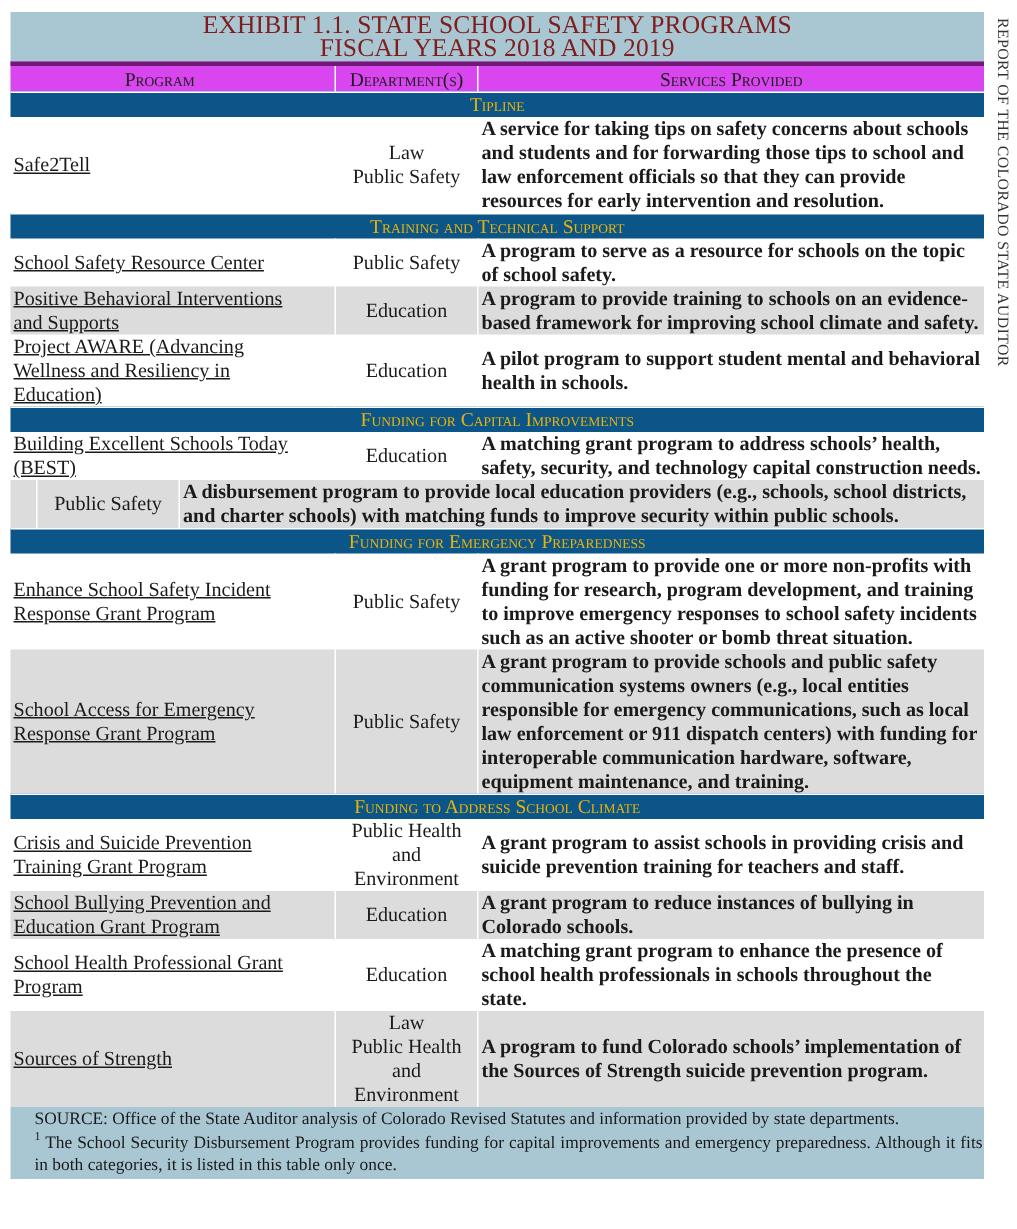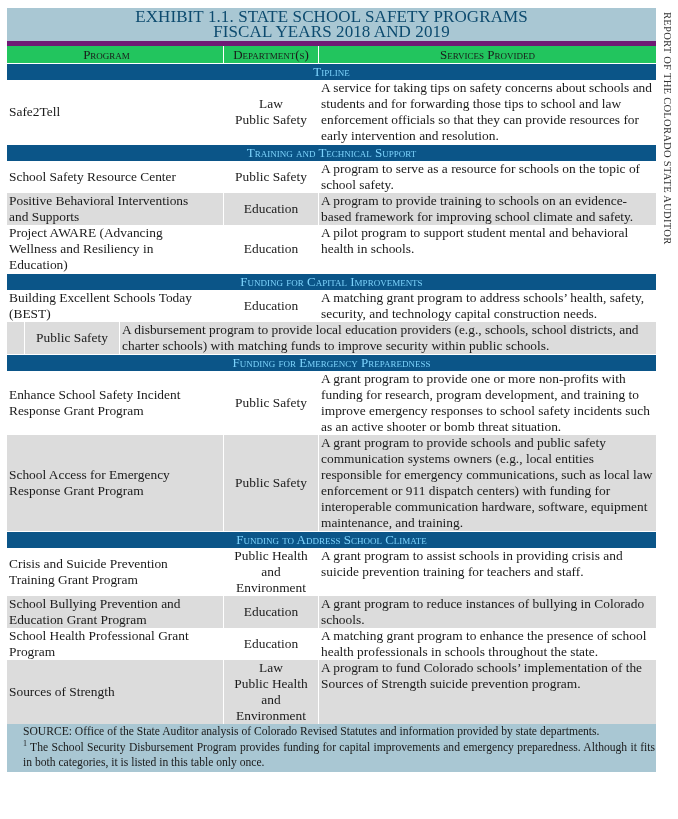--- a/index.html
+++ b/index.html
@@ -1,33 +1,33 @@
 <!DOCTYPE html>
 <html><head>
 <meta charset="utf-8">
 <style>
   html, body { margin: 0; padding: 0; background: #ffffff; }
   body { width: 678px; height: 819px; position: relative; overflow: hidden;
          font-family: "Liberation Serif", "DejaVu Serif", serif; color: #1a1a1a; }
   .exhibit { position: absolute; left: 7px; top: 8px; width: 649px; }
   .title-block { background: #a9c7d3; text-align: center; font-size: 17px; line-height: 15px;
-                 padding: 1px 0 2px; color: #0c4a6e; letter-spacing: 0.1px; }
-  .col-header { display: flex; background: #22c55e; border-top: 5px solid #701a75; height: 17px;
+                 padding: 1px 0 2px; color: #7f1d1d; letter-spacing: 0.1px; }
+  .col-header { display: flex; background: #d946ef; border-top: 3px solid #701a75; height: 17px;
                 font-size: 13px; line-height: 17px; font-variant: small-caps; }
   .col-header > div { text-align: center; }
   .c1 { width: 199px; flex: none; box-sizing: border-box; }
   .c2 { width: 95px; flex: none; box-sizing: border-box; border-left: 1px solid #ffffff; margin-left: 17px; }
   .c3 { flex: 1; box-sizing: border-box; border-left: 1px solid #ffffff; }
-  .section { background: #0b5588; color: #7dd3fc; text-align: center; font-size: 13px;
+  .section { background: #0b5588; color: #eab308; text-align: center; font-size: 13px;
              line-height: 16px; height: 16px; font-variant: small-caps; border-top: 1px solid #ffffff; }
   .row { display: flex; align-items: stretch; font-size: 13.4px; line-height: 16px; }
   .row.alt { background: #dcdcdc; }
-  .row .c1 { display: flex; align-items: center; padding-left: 2px; }
+  .row .c1 { display: flex; align-items: center; padding-left: 2px; text-decoration: underline; }
   .row .c2 { display: flex; align-items: center; justify-content: center; text-align: center; }
-  .row .c3 { display: flex; align-items: flex-start; padding-left: 2px; padding-right: 2px; }
+  .row .c3 { display: flex; align-items: center; padding-left: 2px; padding-right: 2px; font-weight: bold; }
   .row .c2 span { display: block; font-family: Liberation Serif, serif; }
   .footer { background: #a9c7d3; font-size: 11.6px; line-height: 15.5px; padding: 0 1px 1px 16px;
             text-align: justify; }
   .footer p { margin: 0; }
   sup { font-size: 8px; line-height: 0; }
   .side-label { position: absolute; left: 662px; top: 12px; writing-mode: vertical-rl;
                 font-size: 10.5px; letter-spacing: 0.3px; color: #333; }
 </style>
 </head>
 <body>

